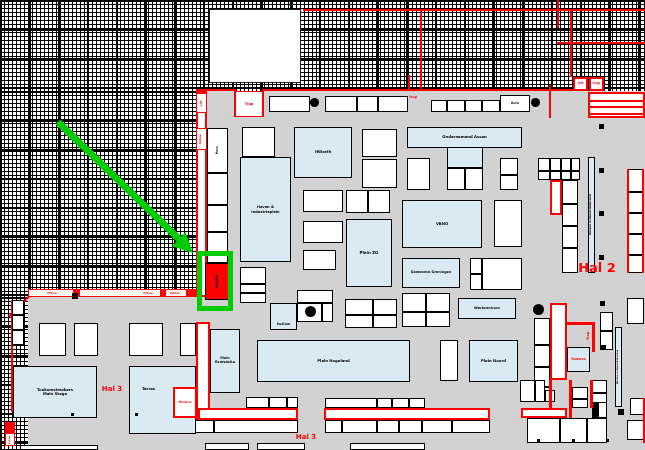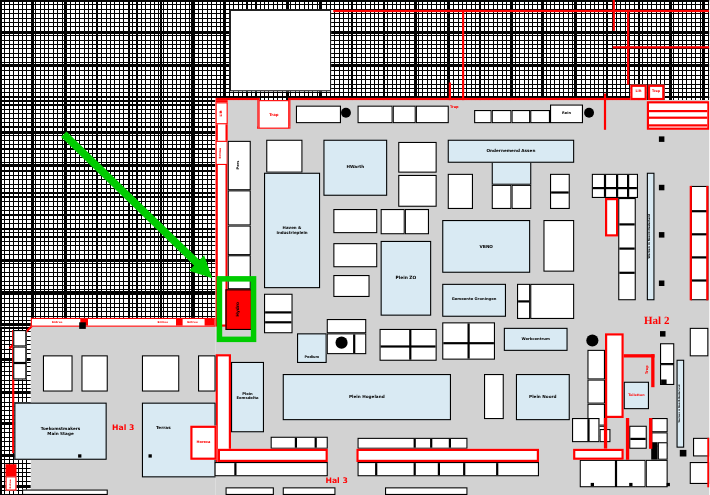--- a/index.html
+++ b/index.html
@@ -276,21 +276,21 @@
     <div class="abs" style="left: 630px; top: 398px; width: 15px; height: 17px; background: rgb(255, 255, 255); border: 1.5px solid rgb(0, 0, 0);"></div>
     <div class="abs" style="left: 627px; top: 420px; width: 18px; height: 20px; background: rgb(255, 255, 255); border: 1.5px solid rgb(0, 0, 0);"></div>
     <div class="abs" style="left: 549px; top: 380px; width: 3px; height: 28px; background: rgb(255, 0, 0); border: none;"></div>
     <div class="abs" style="left: 569px; top: 380px; width: 3px; height: 38px; background: rgb(255, 0, 0); border: none;"></div>
     <div class="abs" style="left: 590px; top: 380px; width: 3px; height: 28px; background: rgb(255, 0, 0); border: none;"></div>
     <div class="abs" style="left: 643px; top: 398px; width: 2px; height: 45px; background: rgb(255, 0, 0); border: none;"></div>
     <div class="abs" style="left: 521px; top: 408px; width: 46px; height: 10px; background: rgb(255, 255, 255); border: 2px solid rgb(255, 0, 0);"></div>
     <div class="abs" style="left: 537px; top: 439px; width: 3px; height: 3px; background: rgb(0, 0, 0); border: none;"></div>
     <div class="abs" style="left: 572px; top: 439px; width: 3px; height: 3px; background: rgb(0, 0, 0); border: none;"></div>
     <div class="abs" style="left: 606px; top: 439px; width: 3px; height: 3px; background: rgb(0, 0, 0); border: none;"></div>
-    <span class="txt" style="left: 597px; top: 292px; font-size: 10px; color: rgb(255, 0, 0); font-family: Liberation Serif, serif;">Hal 2</span>
+    <span class="txt" style="left: 597px; top: 267px; font-size: 13px; color: rgb(255, 0, 0);">Hal 2</span>
     <span class="txt" style="left: 112px; top: 389px; font-size: 7px; color: rgb(255, 0, 0);">Hal 3</span>
     <span class="txt" style="left: 306px; top: 437px; font-size: 7px; color: rgb(255, 0, 0);">Hal 3</span>
     <span class="txt" style="left: 413px; top: 97px; font-size: 3.2px; color: rgb(255, 0, 0);">Trap</span>
     <span class="txt v" style="left: 588px; top: 336px; font-size: 3.2px; color: rgb(255, 0, 0);">Trap</span>
     <span class="txt" style="left: 52px; top: 293px; font-size: 2.6px; color: rgb(255, 0, 0);">Entree</span>
     <span class="txt" style="left: 148px; top: 293px; font-size: 2.6px; color: rgb(255, 0, 0);">Entree</span>
     <span class="txt" style="left: 175px; top: 293px; font-size: 2.6px; color: rgb(255, 0, 0);">Entree</span>
     <div class="abs" style="left: 197px; top: 251px; width: 36px; height: 60px; border: 5px solid rgb(0, 204, 0); background: transparent;"></div>
     <svg width="645" height="450">
       <line x1="58" y1="122" x2="180" y2="240" stroke="#00cc00" stroke-width="7"></line>

